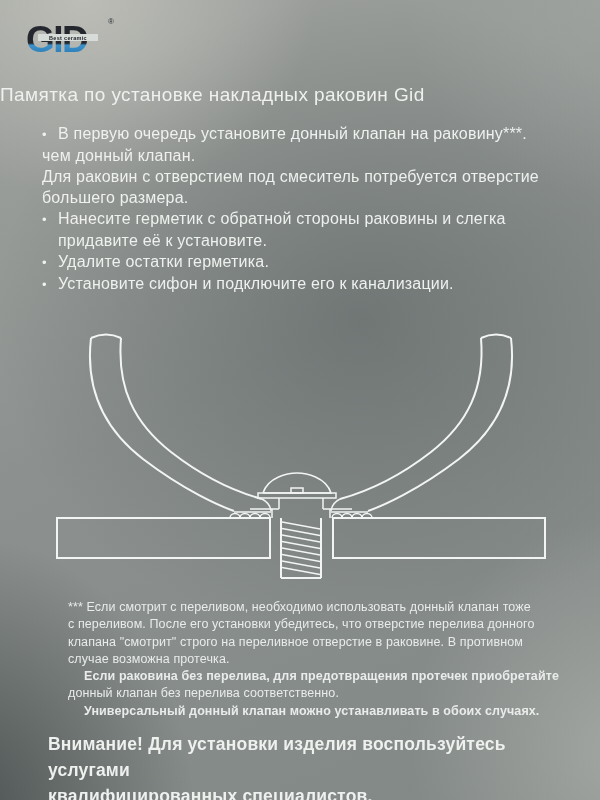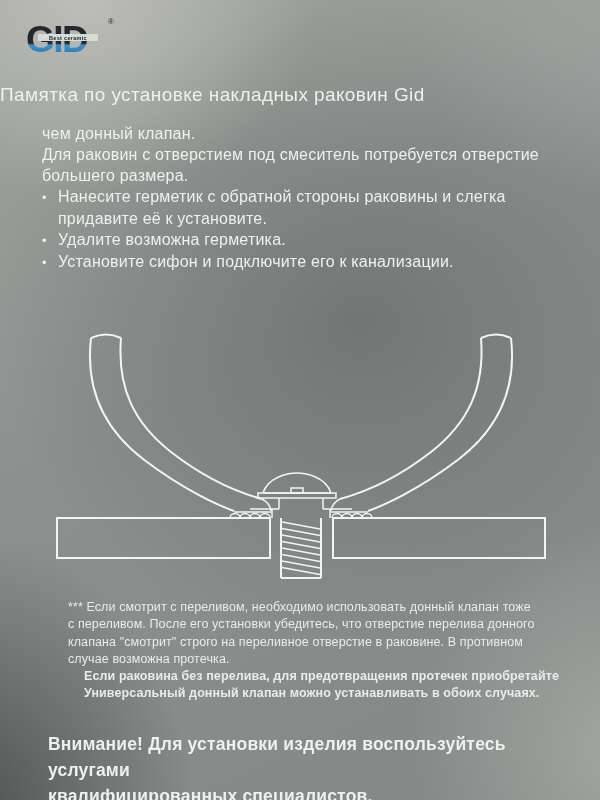--- a/index.html
+++ b/index.html
@@ -64,26 +64,27 @@
 
   <div class="logo">
     <div class="logo-word">GID</div>
     <div class="logo-band">Best ceramic</div>
     <div class="logo-reg">®</div>
   </div>
 
   <div class="title">Памятка по установке накладных раковин Gid</div>
 
   <div class="instructions">
+    <div class="iline"><span class="bul">•</span><span>В первую очередь установите донный клапан на раковину***.</span></div>
     <div class="iline"><span>чем донный клапан.</span></div>
     <div class="iline"><span>Для раковин с отверстием под смеситель потребуется отверстие</span></div>
     <div class="iline"><span>большего размера.</span></div>
     <div class="iline"><span class="bul">•</span><span>Нанесите герметик с обратной стороны раковины и слегка</span></div>
     <div class="iline ind"><span>придавите её к установите.</span></div>
-    <div class="iline"><span class="bul">•</span><span>Удалите возможна герметика.</span></div>
+    <div class="iline"><span class="bul">•</span><span>Удалите остатки герметика.</span></div>
     <div class="iline"><span class="bul">•</span><span>Установите сифон и подключите его к канализации.</span></div>
   </div>
 
   <svg class="diagram" width="600" height="270" viewBox="0 0 600 270" xmlns="http://www.w3.org/2000/svg">
 
     <rect class="w2" x="57" y="188" width="213" height="40"></rect>
     <rect class="w2" x="333" y="188" width="212" height="40"></rect>
 
     <g>
       <path class="w2" d="M91,8 C85,60 104,99 143,129 C185,161 220,176 234,181"></path>
@@ -117,19 +118,20 @@
       <path class="w1" d="M282,192 L320,199 M282,198.5 L320,205.5 M282,205 L320,212 M282,211.5 L320,218.5 M282,218 L320,225 M282,224.5 L320,231.5 M282,231 L320,238 M282,237.5 L320,244.5"></path>
     </g>
   </svg>
 
   <div class="footnote">
     <div class="fline">*** Если смотрит с переливом, необходимо использовать донный клапан тоже</div>
     <div class="fline">с переливом. После его установки убедитесь, что отверстие перелива донного</div>
     <div class="fline">клапана "смотрит" строго на переливное отверстие в раковине. В противном</div>
     <div class="fline">случае возможна протечка.</div>
     <div class="fline find">Если раковина без перелива, для предотвращения протечек приобретайте</div>
+    <div class="fline">донный клапан без перелива соответственно.</div>
     <div class="fline find">Универсальный донный клапан можно устанавливать в обоих случаях.</div>
   </div>
 
   <div class="warning">Внимание! Для установки изделия воспользуйтесь услугами
 квалифицированных специалистов.</div>
 
 </div>
 
 </body></html>

